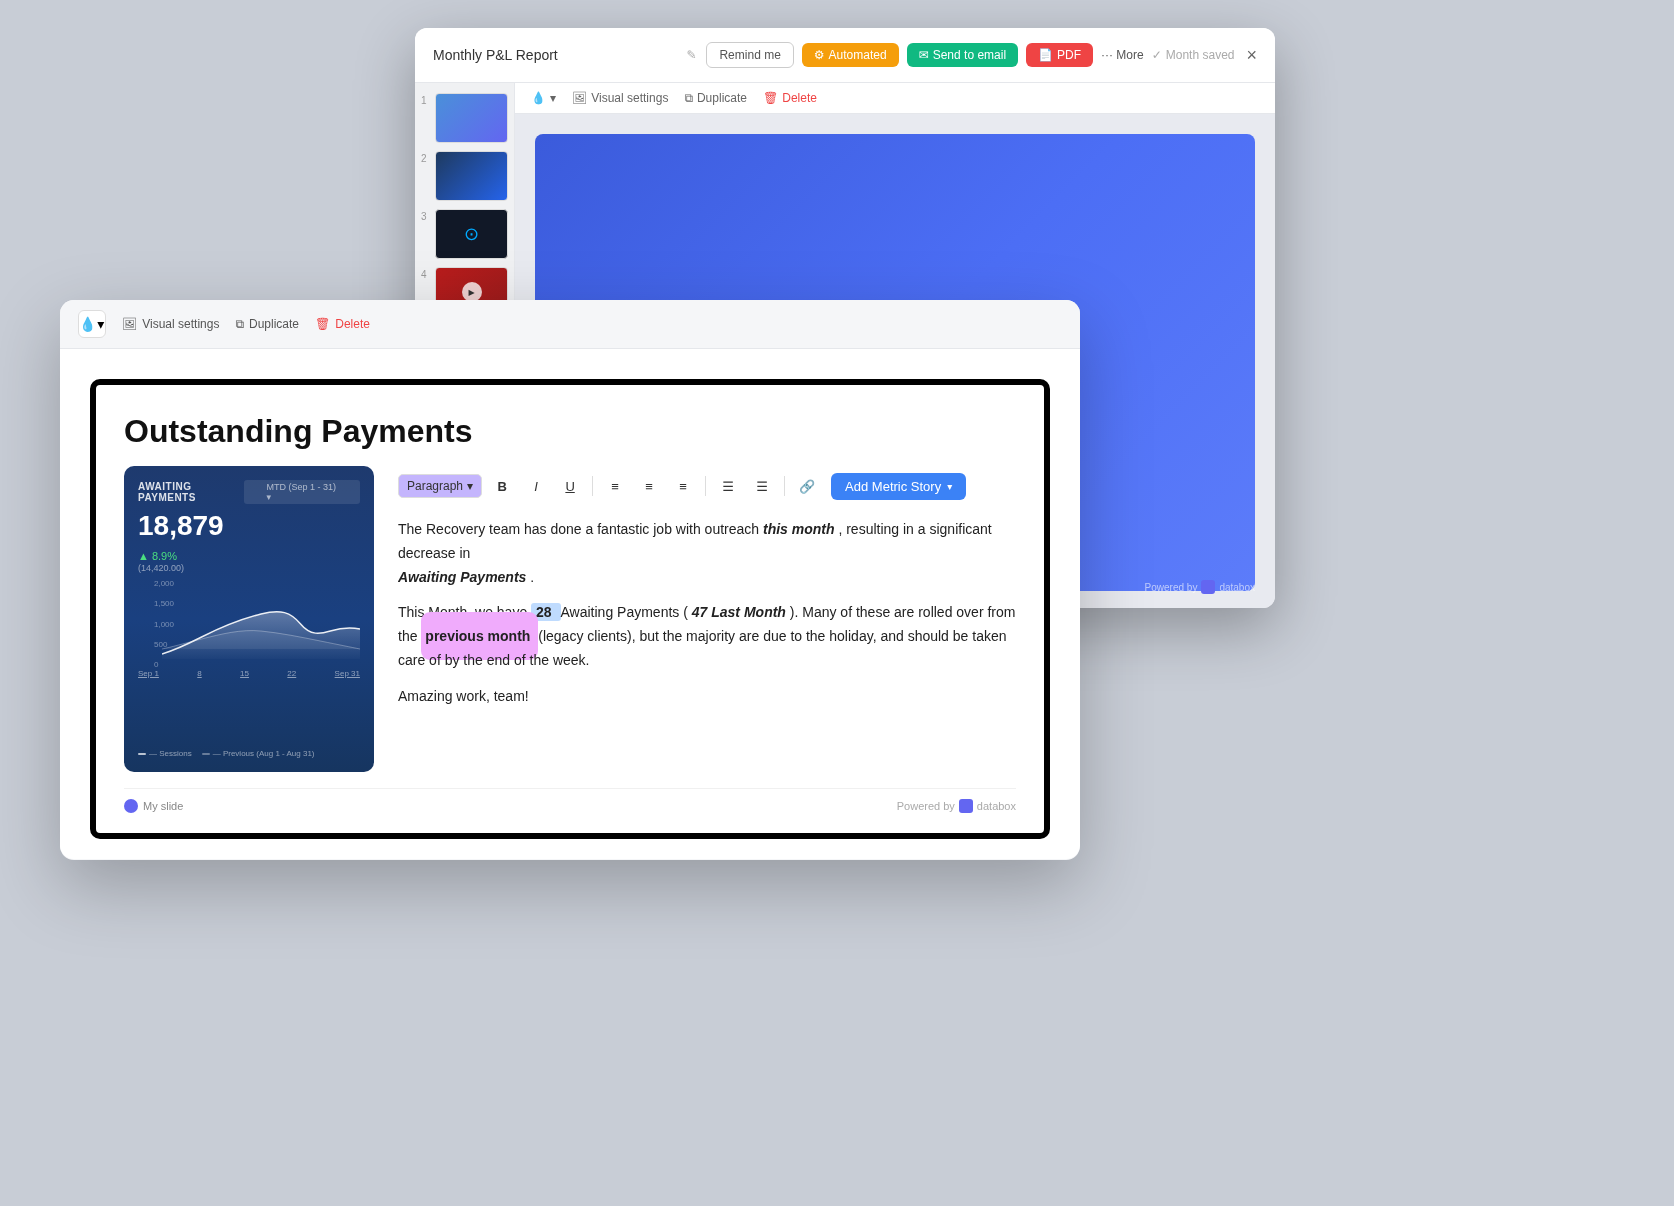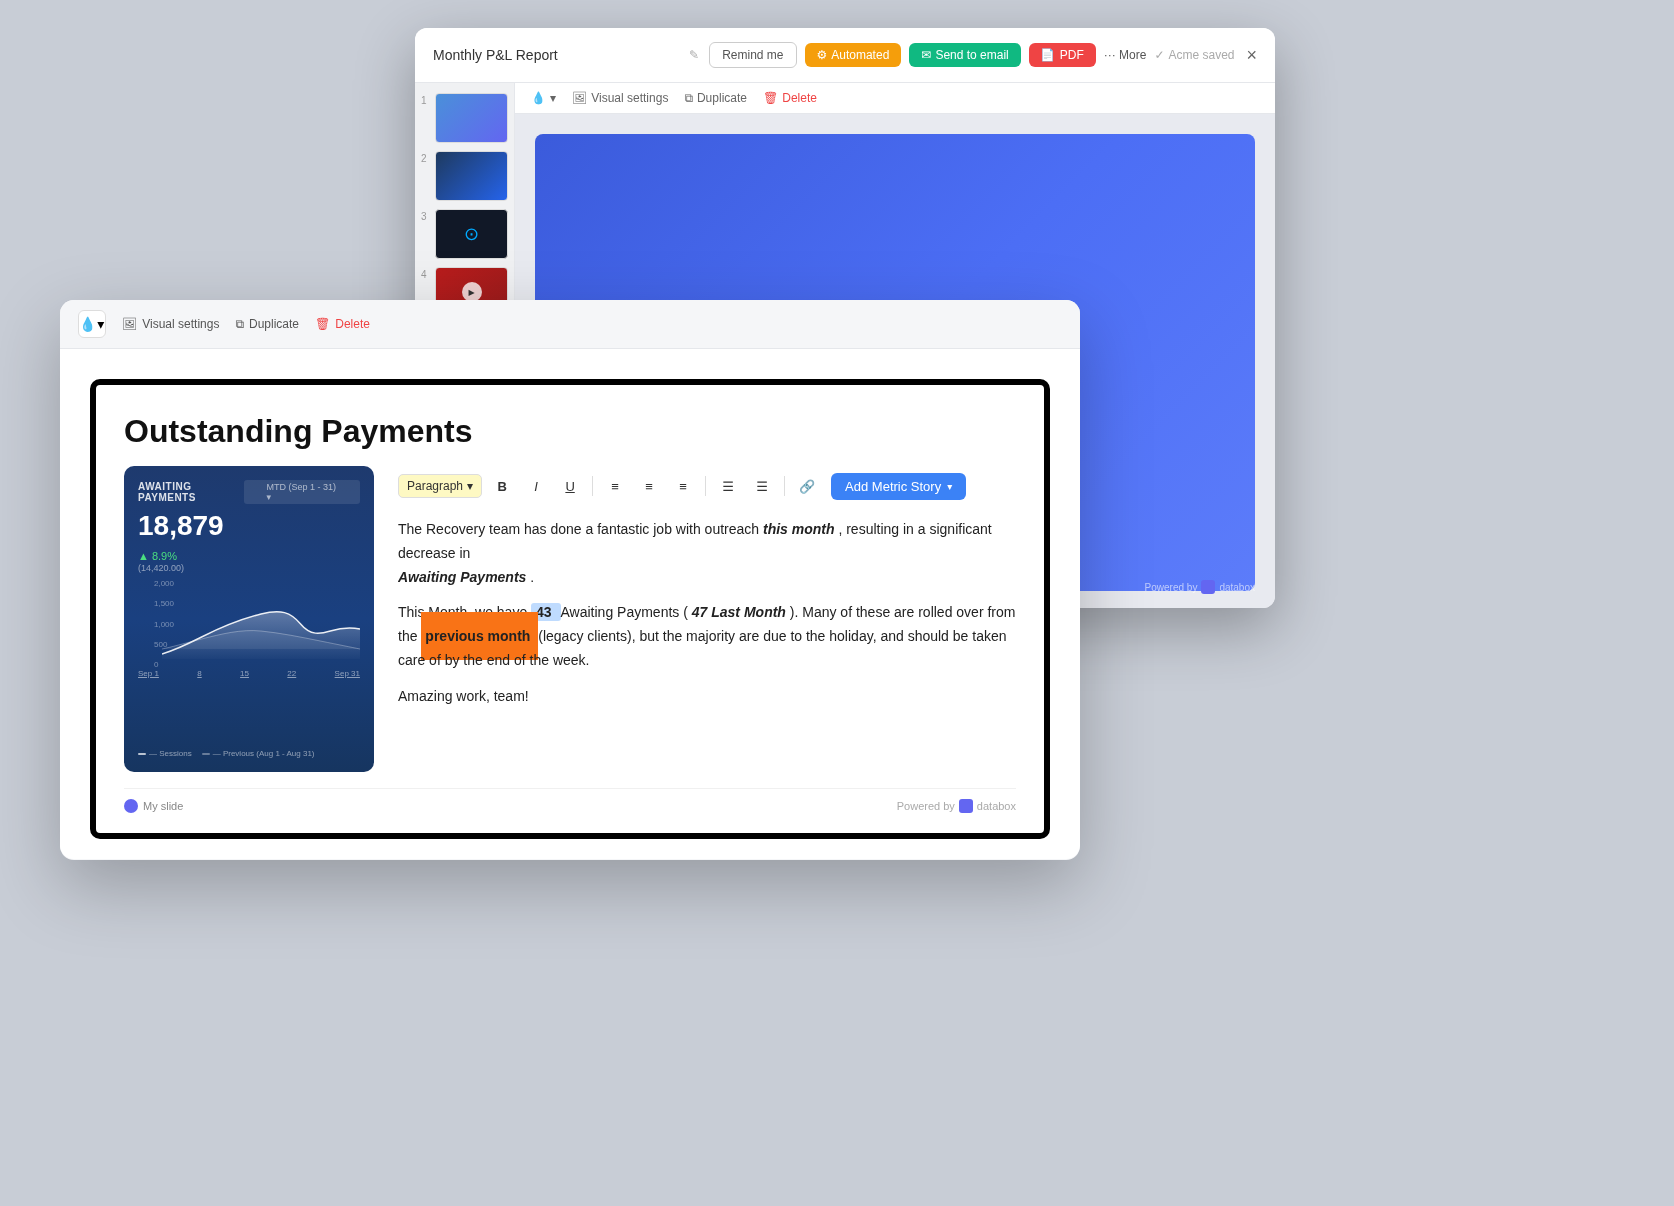--- a/index.html
+++ b/index.html
@@ -461,21 +461,21 @@
       gap: 6px;
       padding: 6px 0;
     }
 
     .format-select {
       border: 1px solid #ddd;
       border-radius: 5px;
       padding: 4px 8px;
       font-size: 12px;
       color: #333;
-      background: #fef9c3;
+      background: #c4b5fd;
       cursor: pointer;
       display: flex;
       align-items: center;
       gap: 4px;
       justify-content: center;
     }
 
     .format-btn {
       width: 28px;
       height: 28px;
@@ -525,23 +525,23 @@
       color: #222;
       line-height: 1.7;
       overflow: auto;
     }
 
     .editor-content p {
       margin-bottom: 12px;
     }
 
     .highlight-box {
-      background: #f97316;
+      background: #f0abfc;
       padding: 16px 4px;
-      border-radius: 0;
+      border-radius: 9px;
       font-weight: 600;
     }
 
     .highlight-blue {
       background: #bfdbfe;
       padding: 1px 5px;
       border-radius: 3px;
       font-weight: 700;
     }
 
@@ -619,21 +619,21 @@
         <span>✉</span>
         <span>Send to email</span>
       </button>
       <button class="btn-pdf">
         <span>📄</span>
         <span>PDF</span>
       </button>
       <button class="btn-more">··· More</button>
       <button class="btn-autosaved">
         <span>✓</span>
-        <span>Acme saved</span>
+        <span>Month saved</span>
       </button>
       <button class="btn-close">×</button>
     </div>
   </div>
 
   <div class="bg-modal-body">
 
     <div class="slide-panel">
       <div class="slide-thumb">
         <span class="slide-num">1</span>
@@ -815,21 +815,21 @@
               <p>
                 <span>The Recovery team has done a fantastic job with outreach</span>
                 <span class="bold-text"> <span>this month</span></span>
                 <span>, resulting in a significant decrease in</span><br>
                 <span class="bold-text"><span>Awaiting Payments</span></span>
                 <span>.</span>
               </p>
 
               <p>
                 <span>This Month, we have</span>
-                <span class="highlight-blue"> <span>43</span> </span>
+                <span class="highlight-blue"> <span>28</span> </span>
                 <span>Awaiting Payments (</span>
                 <span class="bold-text"> <span>47 Last Month</span> </span>
                 <span>). Many of these are rolled over from the</span>
                 <span class="highlight-box"> <span>previous month</span> </span>
                 <span>(legacy clients), but the majority are due to the holiday, and should be taken care of by the end of the week.</span>
               </p>
 
               <p>
                 <span>Amazing work, team!</span>
               </p>

